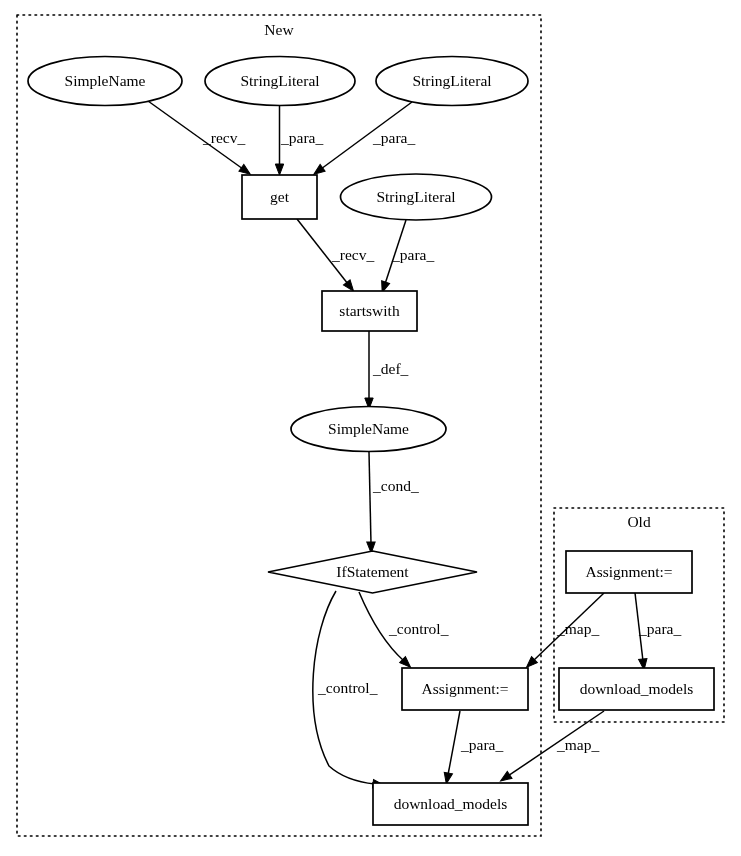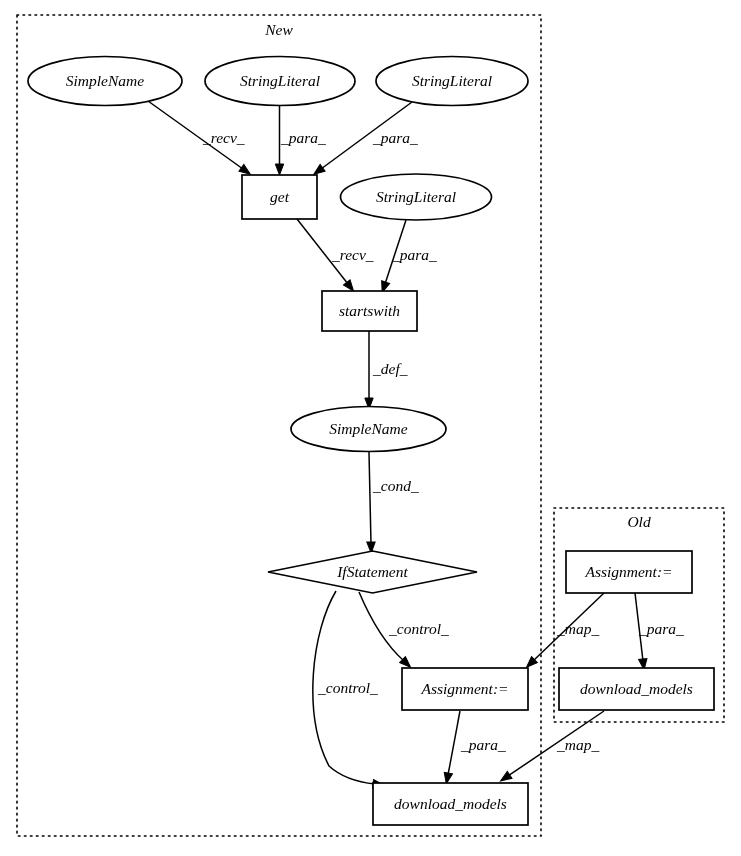--- a/index.html
+++ b/index.html
@@ -10,21 +10,20 @@
   body {
     width: 741px;
     height: 856px;
     font-family: "Liberation Serif", "DejaVu Serif", serif;
     overflow: hidden;
   }
   #graph-root {
     position: relative;
     width: 605px;
     height: 856px;
-    font-style: italic;
   }
   svg#graph-canvas {
     display: block;
     width: 741px;
     height: 856px;
   }
   .cluster-box {
     fill: none;
     stroke: #000000;
     stroke-width: 1.6;

